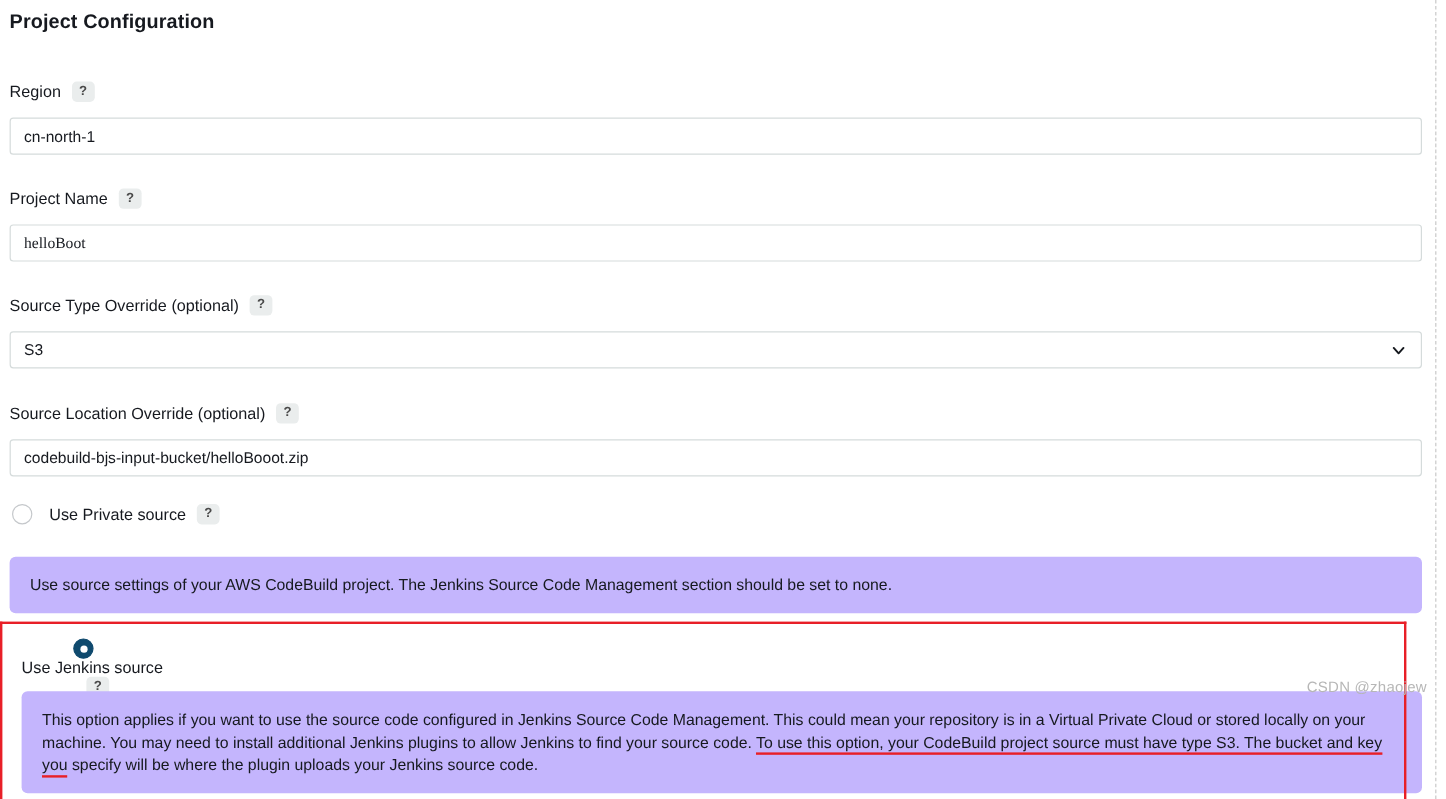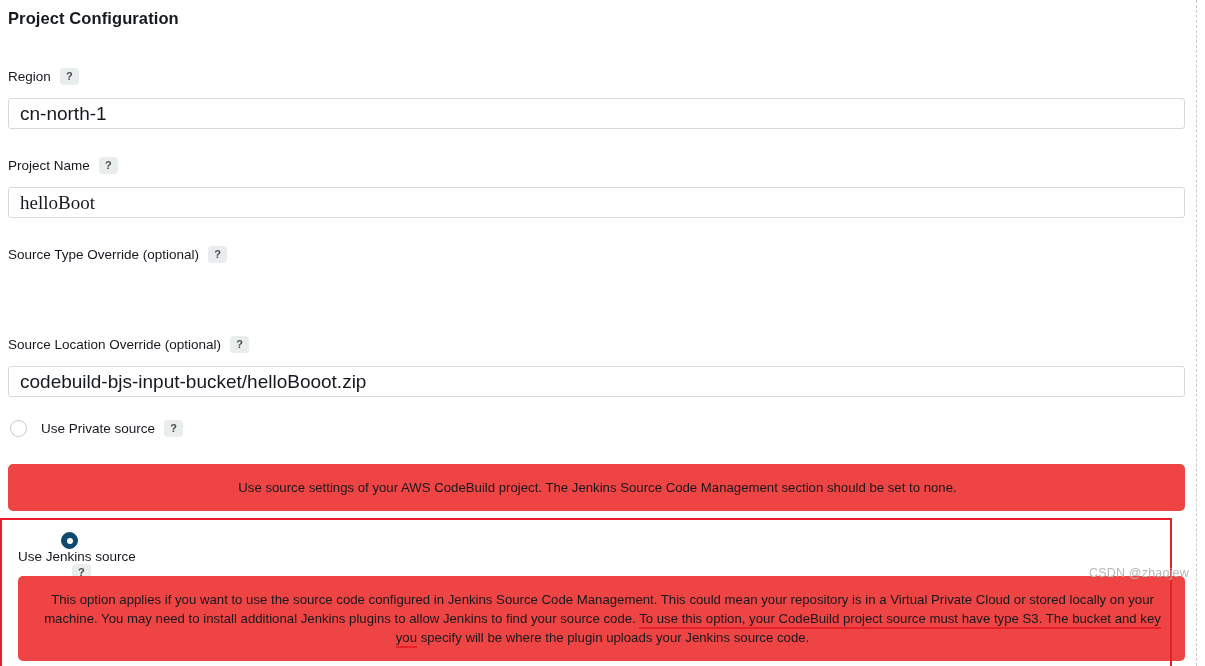--- a/index.html
+++ b/index.html
@@ -78,21 +78,21 @@
 
   .input-box {
     width: 1177px;
     height: 31px;
     border: 1px solid #d5dbdb;
     border-radius: 3px;
     background: #ffffff;
     display: flex;
     align-items: center;
     padding: 0 11px;
-    font-size: 19px;
+    font-size: 13px;
     color: #16191f;
     position: relative;
   }
   .input-box .val { line-height: 1; }
 
   .select-box .chevron {
     position: absolute;
     right: 12px;
     top: 50%;
     transform: translateY(-50%);
@@ -131,27 +131,26 @@
     top: 50%;
     transform: translate(-50%, -50%);
     width: 6px;
     height: 6px;
     border-radius: 50%;
     background: #ffffff;
   }
 
   .info-panel {
     width: 1177px;
-    background: #ef4444;
+    background: #c4b5fd;
     border-radius: 5px;
     padding: 14px 15px 14px 17px;
     font-size: 13.2px;
     line-height: 19px;
     color: #16191f;
-    text-align: center;
   }
 
   .red-box {
     position: absolute;
     left: 0px;
     top: 518px;
     width: 1172px;
     height: 148px;
     border: 2px solid #e81f27;
     border-bottom: none;
@@ -204,20 +203,26 @@
       <div class="input-box" style="margin-top:13px;font-family:Liberation Serif, serif;">
         <span class="val">helloBoot</span>
       </div>
     </div>
 
     <div class="field-block abs" style="top:235px; left:0;">
       <div class="field-label">
         <span class="label-text">Source Type Override (optional)</span>
         <span class="help-badge">?</span>
       </div>
+      <div class="input-box select-box" style="margin-top:13px;">
+        <span class="val">S3</span>
+        <svg class="chevron" viewBox="0 0 16 16">
+          <path d="M3 5.5 L8 11 L13 5.5" fill="none" stroke="#16191f" stroke-width="2" stroke-linecap="round" stroke-linejoin="round"></path>
+        </svg>
+      </div>
     </div>
 
     <div class="field-block abs" style="top:325px; left:0;">
       <div class="field-label">
         <span class="label-text">Source Location Override (optional)</span>
         <span class="help-badge">?</span>
       </div>
       <div class="input-box" style="margin-top:13px;">
         <span class="val">codebuild-bjs-input-bucket/helloBooot.zip</span>
       </div>

